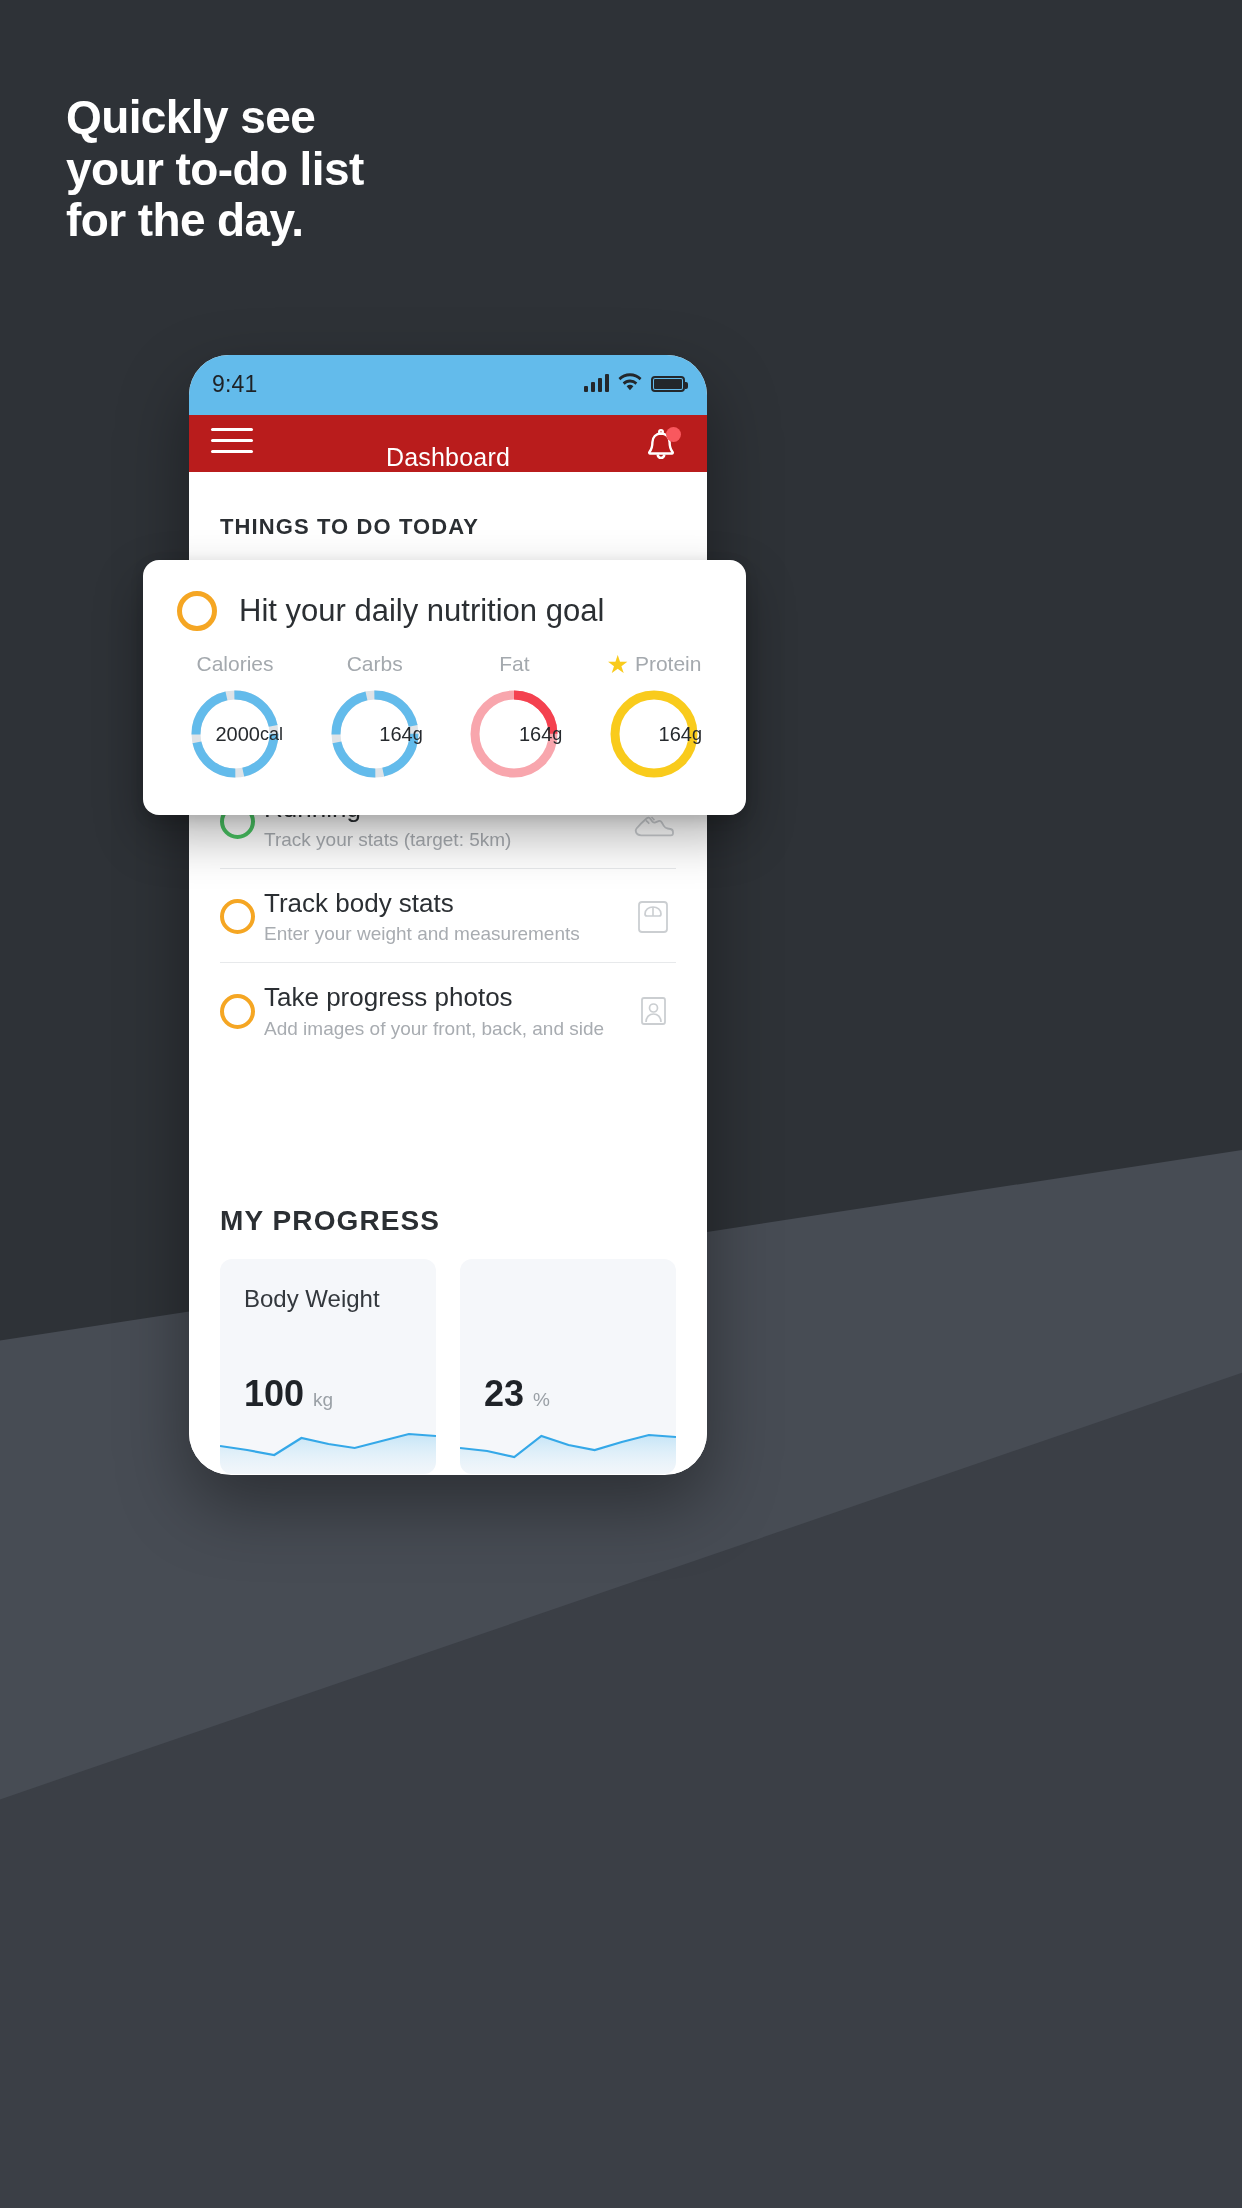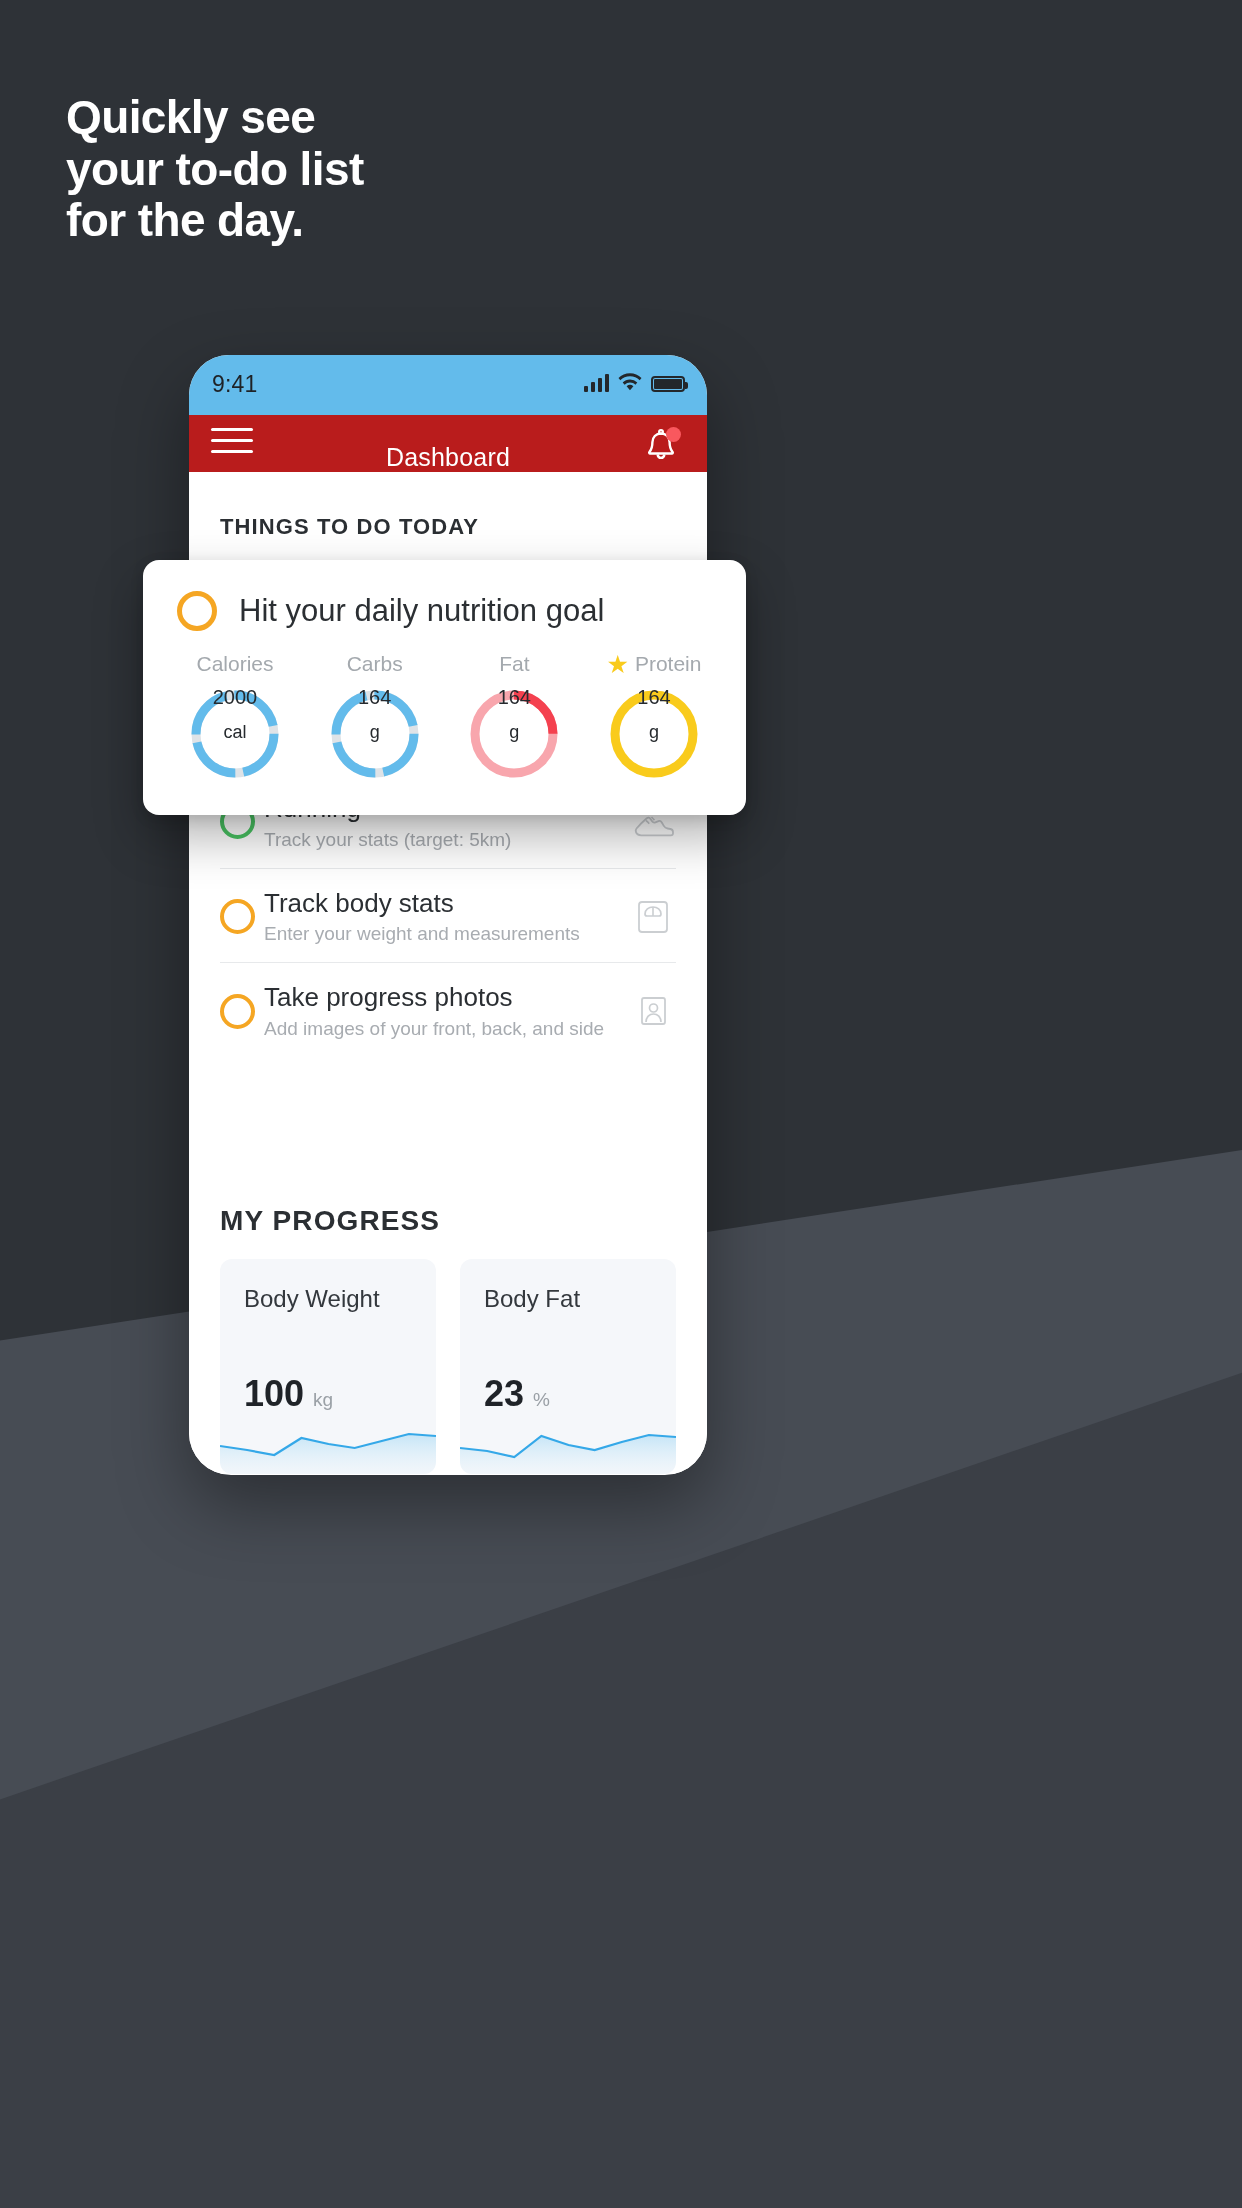--- a/index.html
+++ b/index.html
@@ -150,22 +150,22 @@
   .macro-label{
     font-size:21px; color:#a4a9ae;
     display:flex; align-items:center; justify-content:center; gap:6px;
     height:26px;
   }
   .star{ color:#f9cb1c; font-size:25px; line-height:1; }
   .donut{ position:relative; width:96px; height:96px; margin:9px auto 0 auto; }
   .donut svg{ display:block; }
   .donut-text{
     position:absolute; left:0; top:0; width:96px; height:96px;
-    display:flex; flex-direction:column; align-items:center;
-    justify-content:flex-start; line-height:1.12;gap:14px;
+    display:flex; flex-direction:row; align-items:center;
+    justify-content:flex-end; line-height:1.12;
   }
   .donut-v{ font-size:20px; color:#262a2e; }
   .donut-u{ font-size:18px; color:#262a2e; }
 </style>
 </head>
 <body>
 
 <div class="bg-wedge"></div>
 <div class="bg-wedge2"></div>
 
@@ -268,21 +268,20 @@
               <stop offset="0%" stop-color="#9ed6f4" stop-opacity=".55"></stop>
               <stop offset="100%" stop-color="#d8eefb" stop-opacity=".12"></stop>
             </linearGradient>
           </defs>
           <path d="M0,32 L27,36 L54,41 L81,24 L108,30 L134,34 L161,27 L188,20 L215,22 L215,60 L0,60 Z" fill="url(#g1)"></path>
           <polyline points="0,32 27,36 54,41 81,24 108,30 134,34 161,27 188,20 215,22" fill="none" stroke="#35a8e8" stroke-width="2.2"></polyline>
         </svg>
       </div>
 
       <div class="pcard">
-        <div class="pcard-label">Body Fat</div>
         <div class="pcard-val">
           <span class="pcard-num">23</span>
           <span class="pcard-unit">%</span>
         </div>
         <svg class="spark" viewBox="0 0 215 60" preserveAspectRatio="none">
           <defs>
             <linearGradient id="g2" x1="0" y1="0" x2="0" y2="1">
               <stop offset="0%" stop-color="#9ed6f4" stop-opacity=".55"></stop>
               <stop offset="100%" stop-color="#d8eefb" stop-opacity=".12"></stop>
             </linearGradient>

